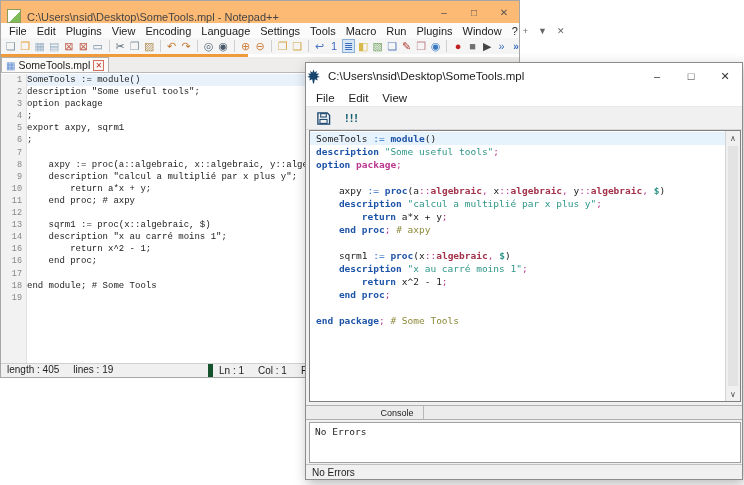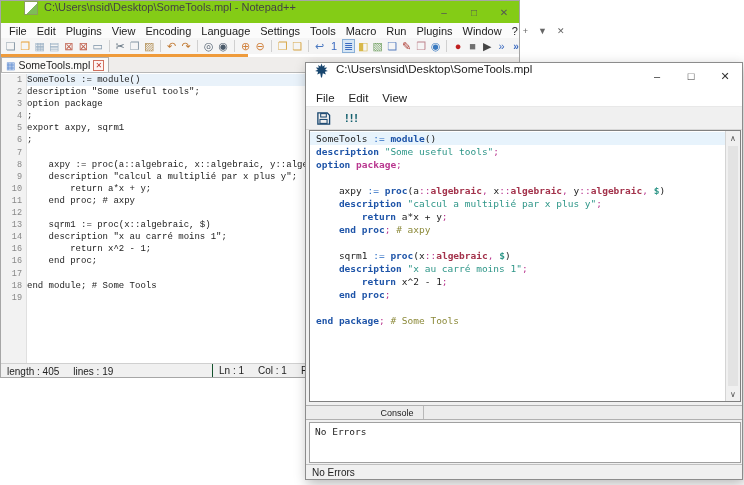--- a/index.html
+++ b/index.html
@@ -2,21 +2,21 @@
 <html><head>
 <meta charset="utf-8">
 <style>
   * { margin:0; padding:0; box-sizing:border-box; }
   html,body { width:744px; height:485px; background:#ffffff; overflow:hidden;
               font-family:"Liberation Sans", sans-serif; }
   .win { position:absolute; background:#f5f5f5; border:1px solid #a6a6a6; }
 
   
   #npp { left:0; top:0; width:520px; height:378px; background:#fff; }
-  .npp-titlebar { height:22px; background:#84cc16; display:flex; align-items:flex-start; padding-left:23px; }
+  .npp-titlebar { height:22px; background:#fdba74; display:flex; align-items:flex-end; padding-left:6px; }
   .npp-appicon { width:14px; height:14px; border:1px solid #8aa05a; background:linear-gradient(135deg,#ffffff 55%,#7ebc59 55%); margin-right:6px; flex:none; }
   .npp-title { font-size:11px; color:#444; white-space:nowrap; }
   .winctl { display:flex; margin-left:auto; height:100%; }
   .winctl span { width:30px; height:100%; display:flex; align-items:center; justify-content:center; font-size:10px; color:#555; }
   .npp-menubar { height:15px; background:#fbfbfb; display:flex; align-items:center; padding-left:3px; }
   .menu-item { font-size:11px; color:#222; padding:0 5px; }
   .npp-menubar .right { margin-left:auto; display:flex; gap:10px; padding-right:8px; font-size:9px; color:#666; }
   .npp-toolbar { height:16px; background:#f5f5f5; display:flex; align-items:center; padding-left:3px; gap:1px; }
   .tb-icon { width:14px; height:14px; display:flex; align-items:center; justify-content:center; font-size:11px; line-height:1; }
   .tb-icon.pressed { background:#d6e6f5; border:1px solid #8ab0d8; }
@@ -27,26 +27,26 @@
   .npp-tab { display:flex; align-items:center; gap:3px; background:#fbfaf8; border:1px solid #b0b0b0; border-bottom:none; padding:0 4px; font-size:10.5px; color:#222; }
   .tab-floppy { color:#5f8dd3; font-size:10px; }
   .tab-close { width:11px; height:11px; border:1px solid #d0715f; color:#c0392b; font-size:8px; display:flex; align-items:center; justify-content:center; background:#fdf5f3; }
   .npp-code { position:absolute; left:0; top:73px; width:100%; height:290px; background:#fff; overflow:hidden; font-family:"Liberation Mono", monospace; }
   .npp-margin { position:absolute; left:0; top:0; width:26px; height:100%; background:#f2f2f2; border-right:1px solid #e0e0e0; }
   .npp-row { position:relative; display:flex; height:12.1px; line-height:12.1px; }
   .npp-num { width:26px; flex:none; text-align:right; padding-right:5px; font-size:8.5px; color:#888; }
   .npp-text { flex:1; white-space:pre; font-size:9px; color:#222; }
   .npp-row.cur .npp-text { background:#e9f2fa; }
   .npp-status { position:absolute; left:0; bottom:0; width:100%; height:14px; background:#f0f0f0; border-top:1px solid #d0d0d0; display:flex; align-items:center; font-size:10px; color:#222; }
-  .npp-status .seg1 { width:212px; padding-left:6px; display:flex; gap:14px; border-right:1px solid #14532d; height:100%; align-items:flex-end; }
+  .npp-status .seg1 { width:212px; padding-left:6px; display:flex; gap:14px; border-right:5px solid #14532d; height:100%; align-items:flex-start; }
   .npp-status .seg2 { padding-left:6px; display:flex; gap:14px; }
 
   
   #mpl { left:305px; top:62px; width:438px; height:418px; background:#f0f0f0; border:1px solid #8c8c8c; box-shadow:2px 4px 12px rgba(0,0,0,0.28); }
-  .mpl-titlebar { height:26px; background:#fff; display:flex; padding-left:8px; }
+  .mpl-titlebar { height:26px; background:#fff; display:flex; align-items:center; }
   .mpl-title { font-size:11.5px; color:#1a1a1a; margin-left:7px; white-space:nowrap; }
   .mpl-titlebar .winctl span { width:34px; font-size:11px; color:#333; }
   .mpl-menubar { height:18px; background:#fff; display:flex; align-items:center; padding-left:3px; border-bottom:1px solid #e8e8e8; }
   .mpl-menubar .menu-item { font-size:11.5px; padding:0 7px; }
   .mpl-toolbar { height:23px; background:#f0f0f0; border-bottom:1px solid #d8d8d8; display:flex; align-items:center; gap:14px; padding-left:10px; }
   .mpl-run { font-size:11px; font-weight:bold; color:#14606e; letter-spacing:1px; }
   .mpl-codearea { position:absolute; left:3px; top:67px; width:432px; height:272px; background:#fff; border:1px solid #808080; overflow:hidden; }
   .mpl-lines { position:absolute; left:0; top:1px; right:15px; }
   .mpl-row { height:13px; line-height:13px; white-space:pre; padding-left:6px; font-family:"DejaVu Sans Mono", monospace; font-size:9.5px; }
   .mpl-row.cur { background:#e7f3fc; }

